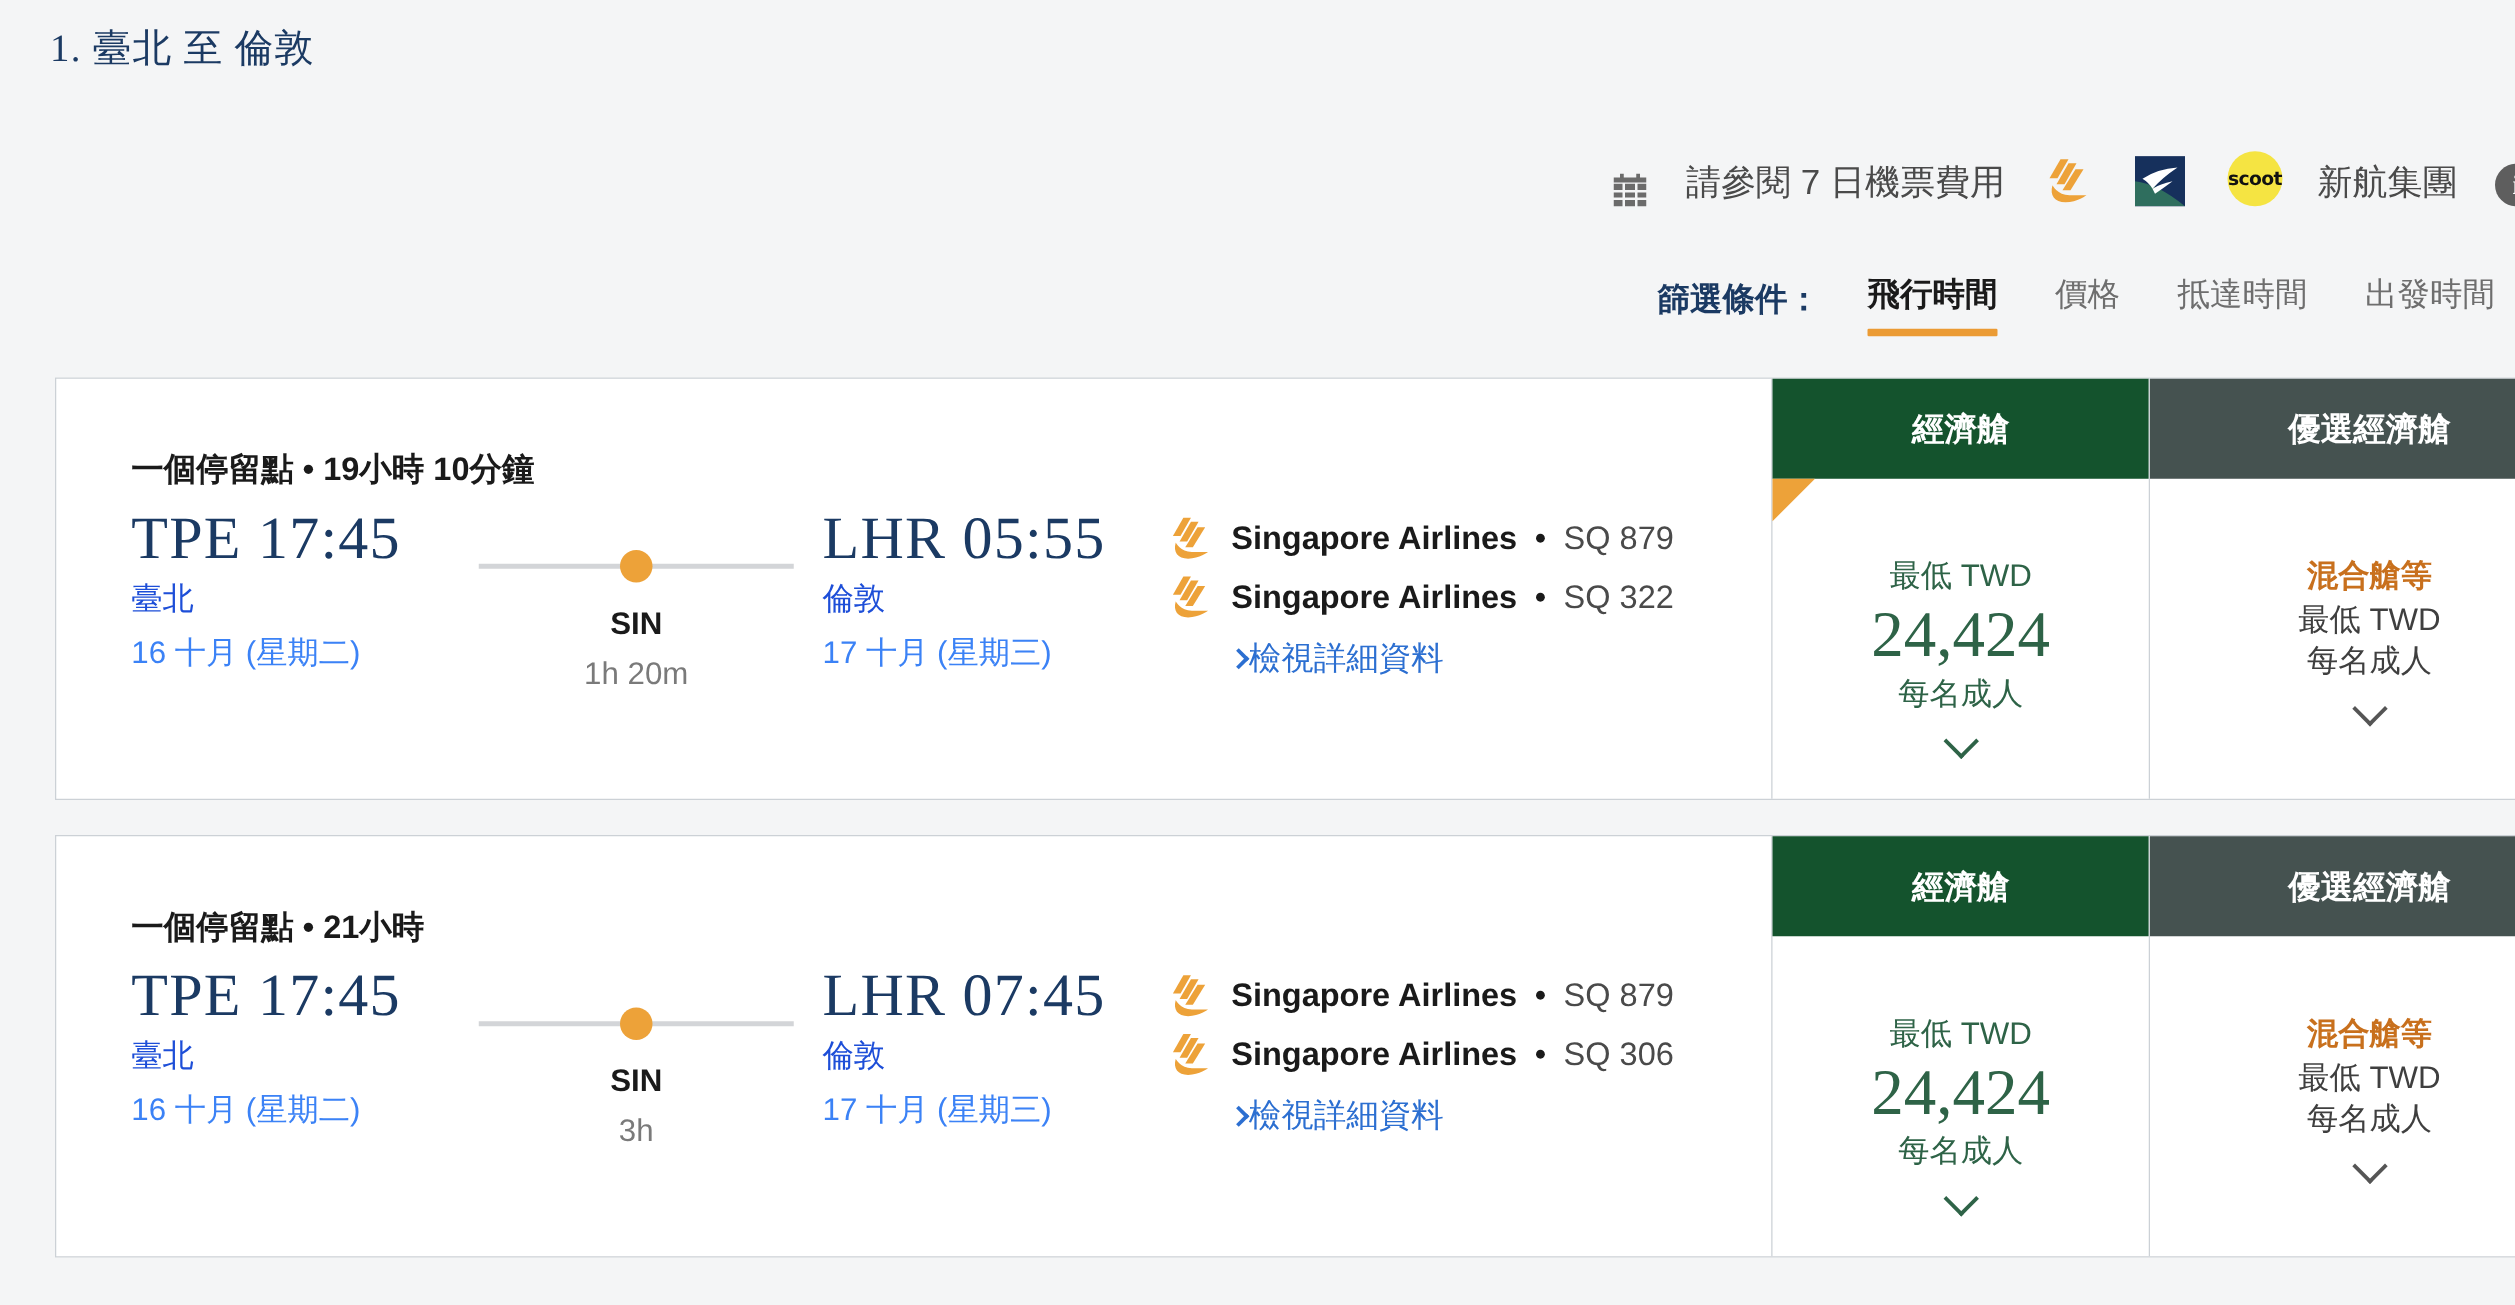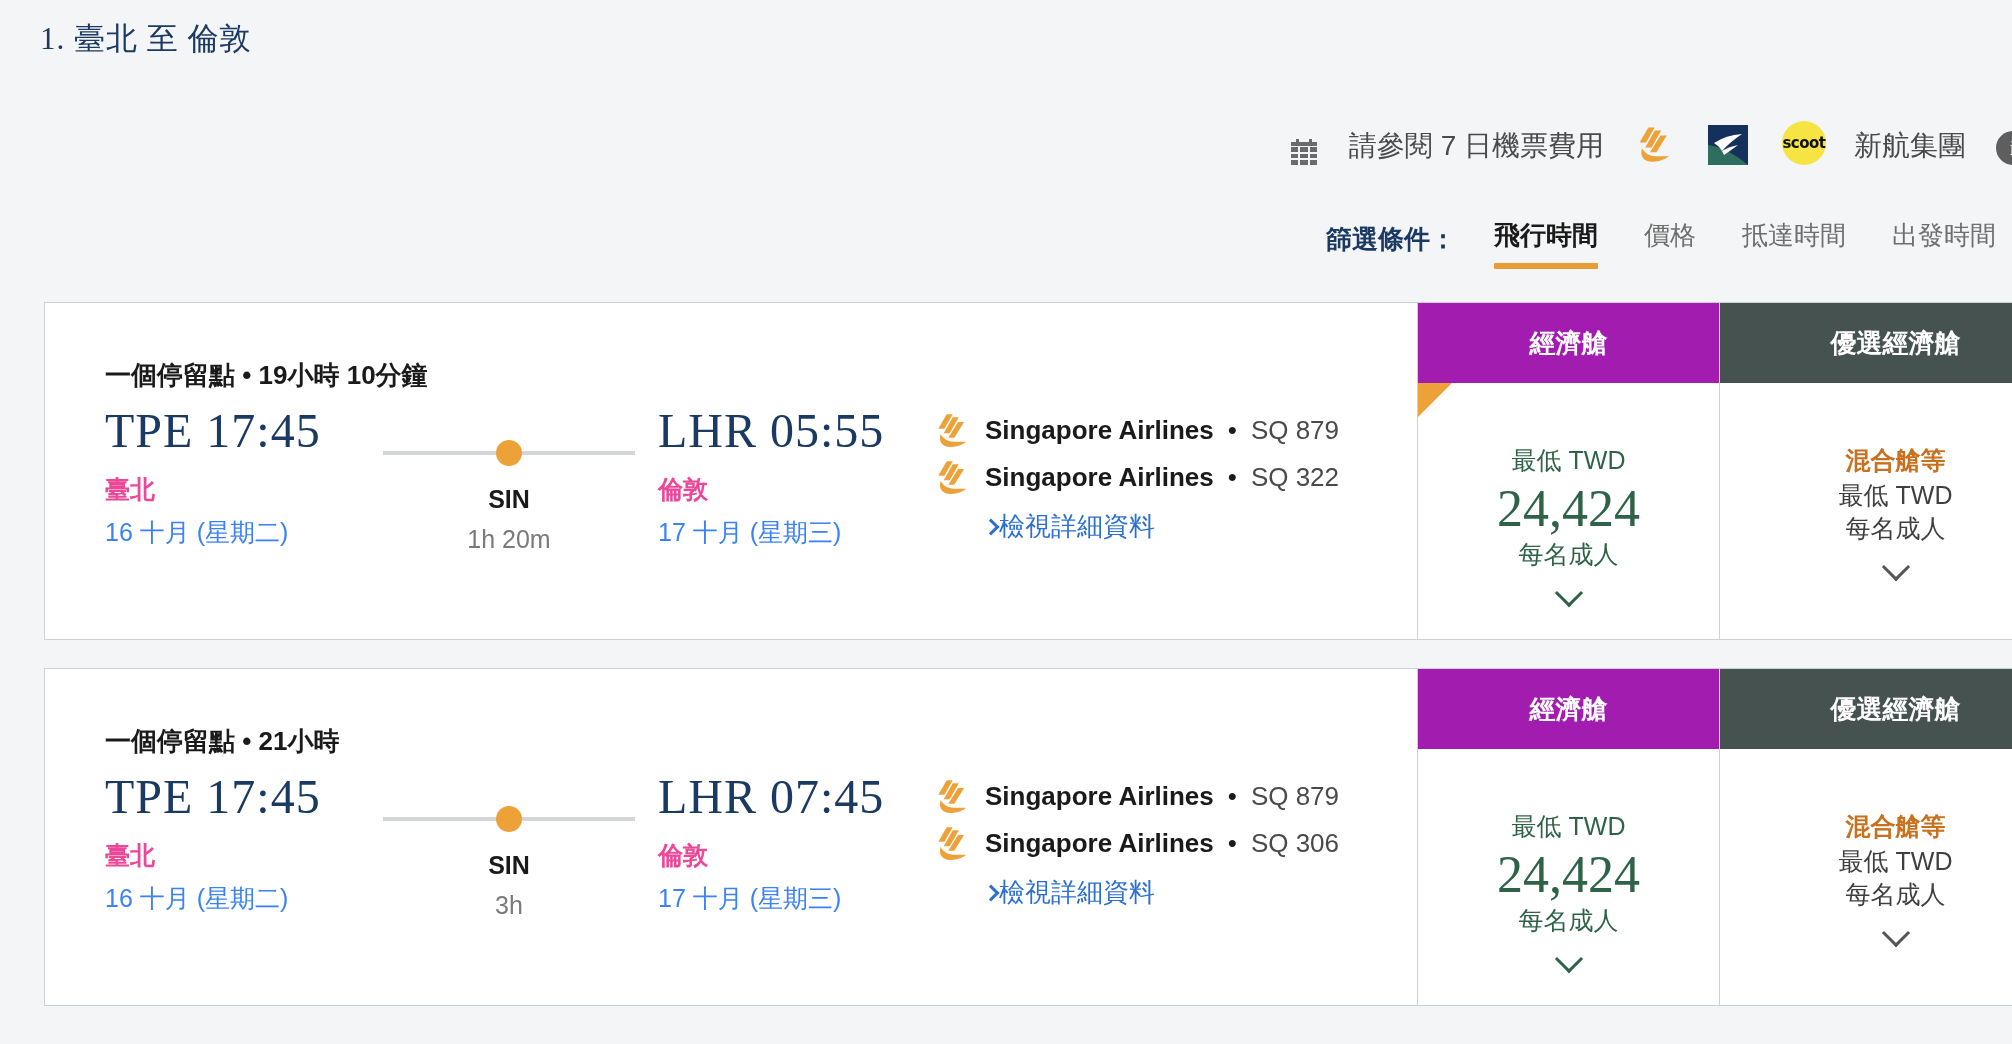--- a/index.html
+++ b/index.html
@@ -89,21 +89,21 @@
   .stops-line {
     position: absolute; left: 60px; top: 55px;
     font-size: 26px; font-weight: bold; color: #1a1a1a; white-space: nowrap;
   }
 
   .seg { position: absolute; top: 100px; }
   .seg .code {
     font-family: "Liberation Serif", serif;
     font-size: 48px; color: #1b3a63; letter-spacing: 1px; white-space: nowrap;
   }
-  .seg .city { font-size: 25px; font-weight: bold; color: #ec4899; margin-top: 15px; }
+  .seg .city { font-size: 25px; font-weight: normal; color: #1d4ed8; margin-top: 4px; }
   .seg .date { font-size: 25px; color: #3b82f6; margin-top: 10px; white-space: nowrap; }
   .seg-dep { left: 60px; }
   .seg-arr { left: 613px; }
 
   .route {
     position: absolute; left: 338px; top: 148px; width: 252px; height: 4px;
     background: #d3d5d8;
   }
   .route .dot {
     position: absolute; left: 50%; top: 50%; transform: translate(-50%, -50%);
@@ -138,21 +138,21 @@
   .fare-col {
     position: relative; border-left: 1px solid #ccd1d6;
     display: flex; flex-direction: column; align-items: center;
   }
   .fare-col.economy { flex: 0 0 302px; }
   .fare-col.premium { flex: 0 0 352px; }
   .fare-head {
     width: 100%; height: 80px; display: flex; align-items: center; justify-content: center;
     color: #ffffff; font-size: 26px; font-weight: bold;
   }
-  .fare-head.green { background: #a21caf; }
+  .fare-head.green { background: #14532d; }
   .fare-head.dark  { background: #455250; }
   .corner-flag {
     position: absolute; left: 0; top: 80px;
     width: 0; height: 0;
     border-top: 34px solid #eda239;
     border-right: 34px solid transparent;
   }
   .fare-body {
     flex: 1; width: 100%; display: flex; flex-direction: column;
     align-items: center; justify-content: flex-start; padding-top: 61px;

